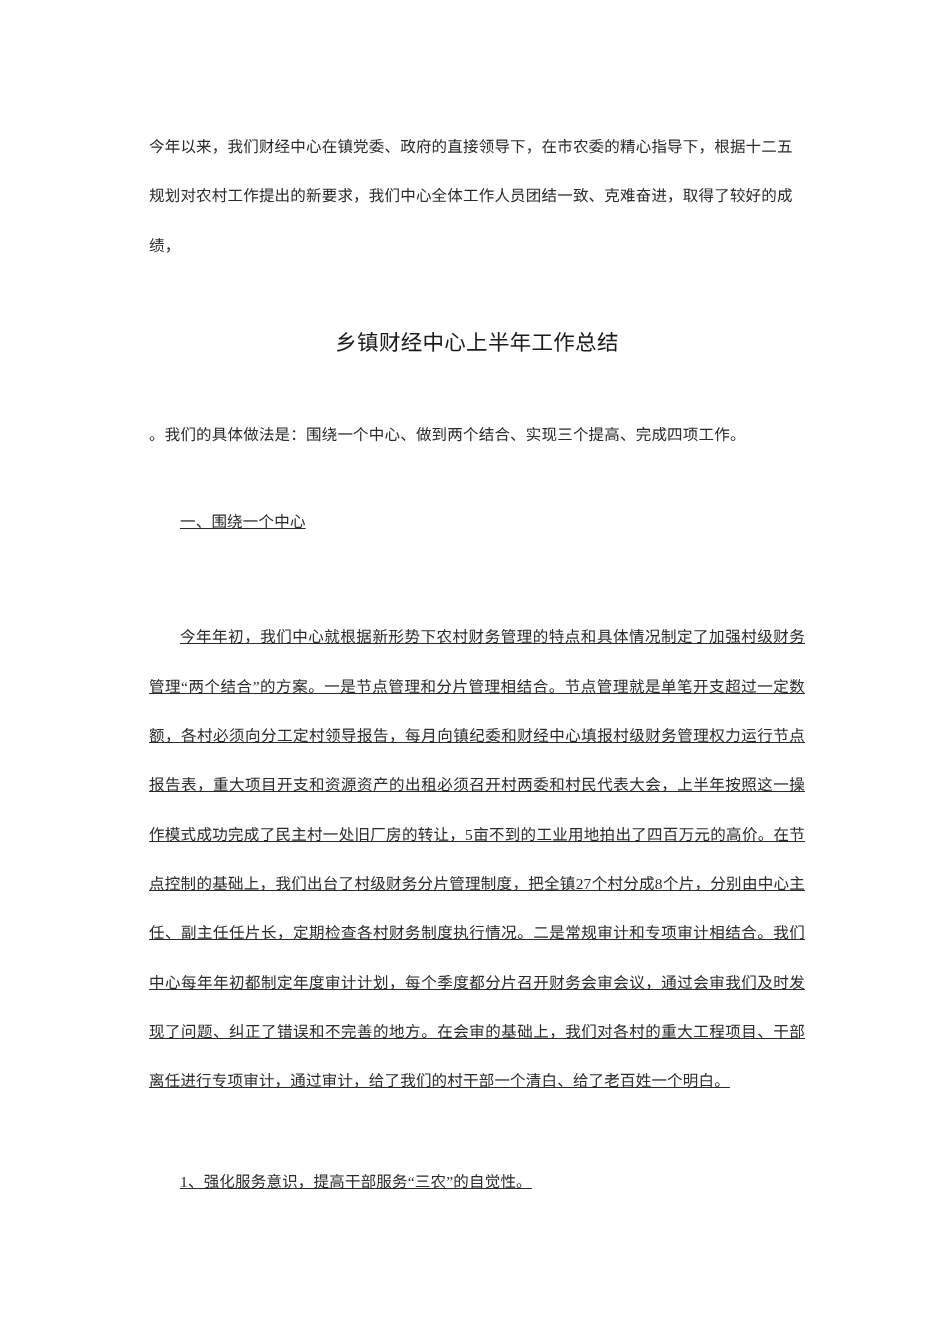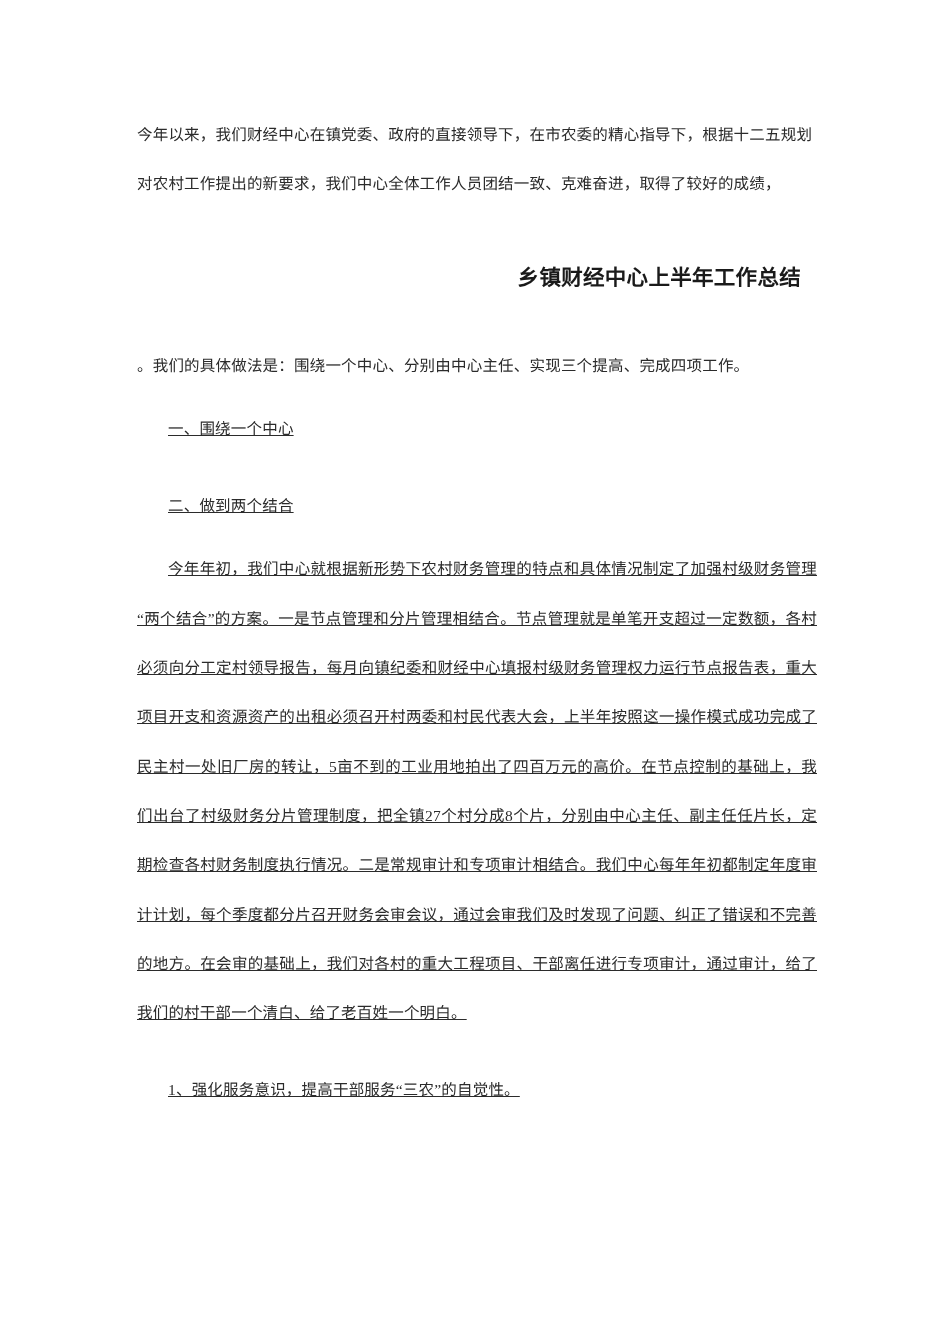--- a/index.html
+++ b/index.html
@@ -28,21 +28,21 @@
 
   
   .para {
     font-family: "Liberation Serif", "DejaVu Serif", serif;
     font-size: 15.5px;
     line-height: 49.3px;
     color: #2b2b2b;
     text-align: justify;
     text-justify: inter-ideograph;
     letter-spacing: 0.2px;
-    margin: 0;
+    margin: 12px;
     word-break: break-all;
   }
 
   
   .para.lead {
     text-align: left;
   }
 
   
   .para.indent {
@@ -52,26 +52,26 @@
 
   
   .para.flush {
     text-align: left;
   }
 
   
   .doc-title {
     font-family: "DejaVu Sans", "Liberation Sans", sans-serif;
     font-size: 21.5px;
-    font-weight: bold;
+    font-weight: normal;
     color: #1a1a1a;
     line-height: 34px;
     letter-spacing: 0.3px;
-    margin: 16px;
-    text-align: right;
+    margin: 8px;
+    text-align: center;
     white-space: nowrap;
   }
 
   
   .gap-title-top   { height: 36px; }
   .gap-title-bot   { height: 30px; }
   .gap-sm          { height: 14px; }
 </style>
 </head>
 <body>
@@ -80,32 +80,31 @@
   <div class="doc-body">
 
     <p class="para lead">今年以来，我们财经中心在镇党委、政府的直接领导下，在市农委的精心指导下，根据十二五规划对农村工作提出的新要求，我们中心全体工作人员团结一致、克难奋进，取得了较好的成绩，</p>
 
     <div class="gap-title-top"></div>
 
     <h1 class="doc-title">乡镇财经中心上半年工作总结</h1>
 
     <div class="gap-title-bot"></div>
 
-    <p class="para flush">。我们的具体做法是：围绕一个中心、分别由中心主任、实现三个提高、完成四项工作。</p>
+    <p class="para flush">。我们的具体做法是：围绕一个中心、做到两个结合、实现三个提高、完成四项工作。</p>
 
     <div class="gap-sm"></div>
 
     <p class="para flush indent">一、围绕一个中心</p>
 
     <div class="gap-sm"></div>
 
 
     <div class="gap-sm"></div>
 
-    <p class="para flush indent">二、做到两个结合</p>
 
     <div class="gap-sm"></div>
 
     <p class="para indent">今年年初，我们中心就根据新形势下农村财务管理的特点和具体情况制定了加强村级财务管理“两个结合”的方案。一是节点管理和分片管理相结合。节点管理就是单笔开支超过一定数额，各村必须向分工定村领导报告，每月向镇纪委和财经中心填报村级财务管理权力运行节点报告表，重大项目开支和资源资产的出租必须召开村两委和村民代表大会，上半年按照这一操作模式成功完成了民主村一处旧厂房的转让，5亩不到的工业用地拍出了四百万元的高价。在节点控制的基础上，我们出台了村级财务分片管理制度，把全镇27个村分成8个片，分别由中心主任、副主任任片长，定期检查各村财务制度执行情况。二是常规审计和专项审计相结合。我们中心每年年初都制定年度审计计划，每个季度都分片召开财务会审会议，通过会审我们及时发现了问题、纠正了错误和不完善的地方。在会审的基础上，我们对各村的重大工程项目、干部离任进行专项审计，通过审计，给了我们的村干部一个清白、给了老百姓一个明白。</p>
 
     <div class="gap-sm"></div>
 
 
     <div class="gap-sm"></div>
 

